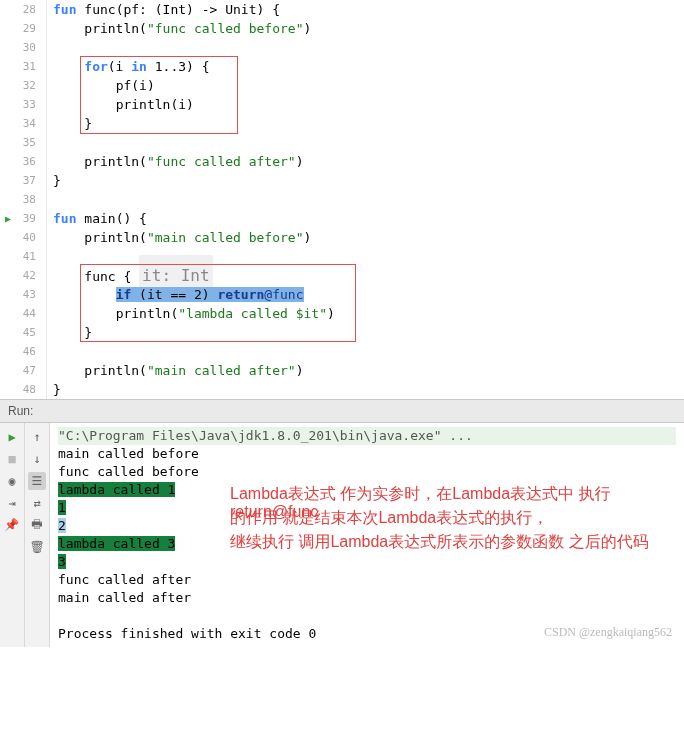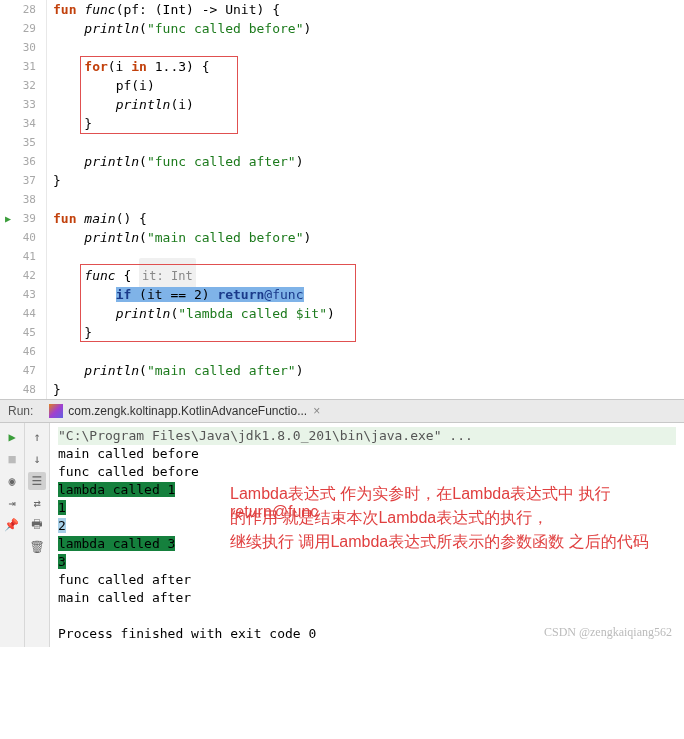--- a/index.html
+++ b/index.html
@@ -3,24 +3,24 @@
   <meta charset="utf-8">
   <style>
     * { margin: 0; padding: 0; box-sizing: border-box; }
     body { font-family: "Consolas", "Monaco", monospace; font-size: 12px; background: #fff; color: #000; width: 684px; }
     .editor { display: flex; background: #fff; }
     .gutter { width: 47px; background: #fff; border-right: 1px solid #e8e8e8; text-align: right; padding-right: 10px; color: #a8a8a8; user-select: none; position: relative; }
     .gutter-line { height: 19px; line-height: 19px; font-size: 11px; }
     .run-marker { position: absolute; left: 5px; color: #3a9d3a; font-size: 10px; }
     .code-area { flex: 1; padding-left: 6px; }
     .code-line { height: 19px; line-height: 19px; white-space: pre; font-family: "Consolas", "Monaco", monospace; font-size: 13px; }
-    .kw { color: #c2410c; font-weight: bold; }
-    .fn { font-style: italic; }
+    .kw { color: #3b82f6; font-weight: bold; }
+    .fn { }
     .str { color: #1c7a1c; }
-    .hint { background: #f0f0f0; color: #888; font-size: 12px; padding: 11px 3px; border-radius: 2px; }
+    .hint { background: #f0f0f0; color: #888; font-size: 16px; padding: 11px 3px; border-radius: 2px; }
     .lbl { color: #1a3a8a; }
     .sel { background: #7fb3e8; }
     .sel .kw { color: #1a3a8a; }
     .sel .lbl { color: #1a3a8a; }
     .box-red { position: absolute; border: 1px solid #e05050; pointer-events: none; }
     .editor-wrap { position: relative; border-radius: 9px; }
     .run-bar { display: flex; align-items: center; height: 24px; background: #eaeaea; border-top: 1px solid #c8c8c8; border-bottom: 1px solid #c8c8c8; font-family: Liberation Sans, sans-serif; font-size: 12px; }
     .run-label { padding: 0 8px; color: #555; }
     .run-tab { display: flex; align-items: center; padding: 0 8px; height: 24px; }
     .run-tab-text { color: #333; }
@@ -90,25 +90,20 @@
       <div class="code-line">    <span class="fn">println</span><span>(</span><span class="str">"main called after"</span><span>)</span></div>
       <div class="code-line"><span>}</span></div>
     </div>
   </div>
   <div class="box-red" style="left:80px;top:56px;width:158px;height:78px"></div>
   <div class="box-red" style="left:80px;top:264px;width:276px;height:78px"></div>
 </div>
 
 <div class="run-bar">
   <span class="run-label">Run:</span>
-  <div class="run-tab">
-    <div class="kotlin-icon"></div>
-    <span class="run-tab-text">com.zengk.koltinapp.KotlinAdvanceFunctio...</span>
-    <span class="run-close">×</span>
-  </div>
 </div>
 
 <div class="console-area">
   <div class="console-toolbar">
     <div class="tb-btn green">▶</div>
     <div class="tb-btn" style="color:#bbb">■</div>
     <div class="tb-btn">◉</div>
     <div class="tb-btn">⇥</div>
     <div class="tb-btn">📌</div>
   </div>

